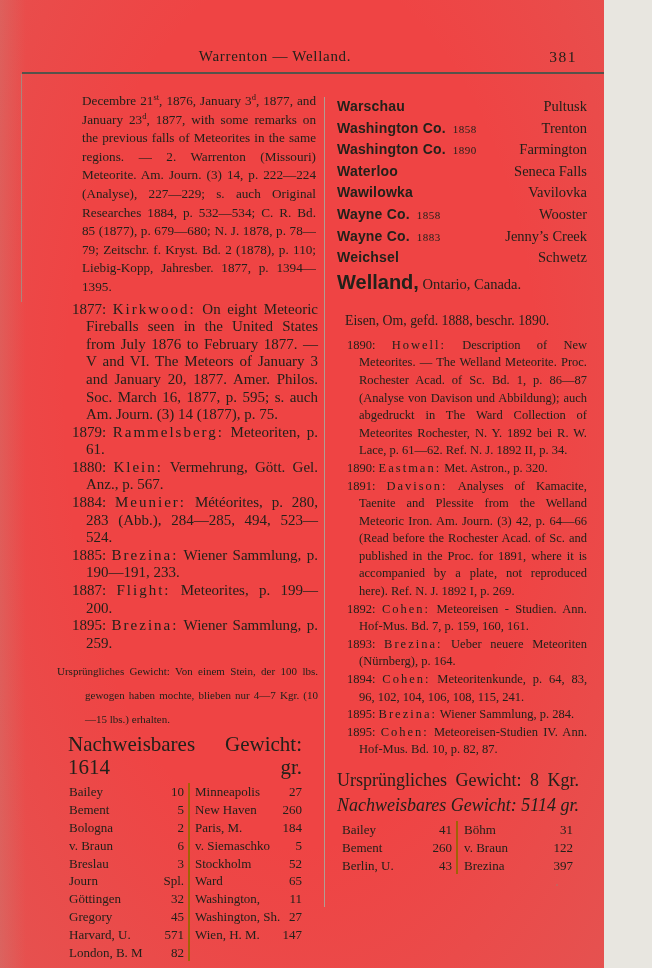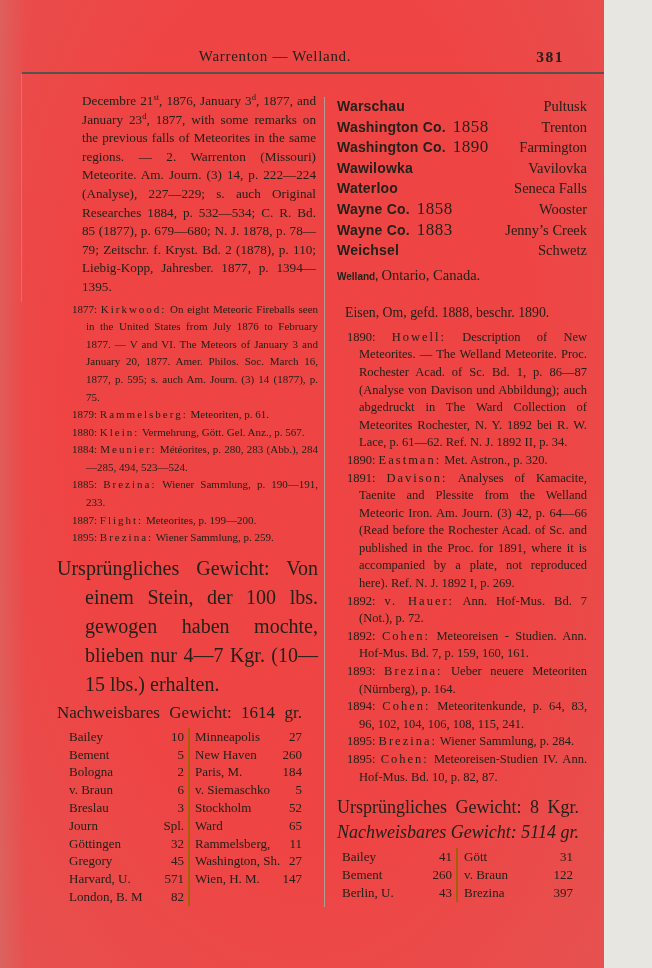--- a/index.html
+++ b/index.html
@@ -13,64 +13,64 @@
   .page::before{
     content:""; position:absolute; inset:0; pointer-events:none;
     background:
       linear-gradient(90deg, rgba(176,171,158,0.20) 0px, rgba(176,171,158,0) 26px),
       radial-gradient(ellipse at 50% 42%, rgba(255,255,255,0) 55%, rgba(170,165,152,0.14) 100%);
   }
 
   
   .running-title{ position:absolute; top:48px; left:148px; width:254px; text-align:center;
     font-size:15px; letter-spacing:0.7px; }
-  .page-number{ position:absolute; top:48px; right:40px; font-size:15.5px; letter-spacing:1.5px;font-weight:bold; }
+  .page-number{ position:absolute; top:48px; right:27px; font-size:15.5px; letter-spacing:1.5px; }
   .header-rule{ position:absolute; top:72px; left:22px; width:611px; height:1.6px; background:#57524a; }
   .edge-line{ position:absolute; left:21px; top:74px; width:1px; height:228px; background:#9b978c; opacity:.75; }
   .col-divider{ position:absolute; left:324px; top:97px; width:1px; height:810px; background:#aaa69b; opacity:.9; }
 
   .speck{ position:absolute; border-radius:50%; background:#8c887d; opacity:.45; }
   .speck.s1{ left:612px; top:126px; width:3px; height:3px; }
   .speck.s2{ left:556px; top:884px; width:2px; height:2px; }
 
   
   .col{ position:absolute; }
   .col-left{ left:57px; top:92px; width:261px; }
   .col-right{ left:337px; top:96px; width:250px; }
 
   
   .cont-para{ margin:0 2px 0 25px; font-size:13.2px; line-height:18.6px; text-align:justify;font-family:Liberation Serif, serif; }
   sup{ font-size:8.5px; line-height:0; vertical-align:super; }
 
   .bib{ margin-top:4px; }
   .bib-entry{ margin:0 0 0 15px; padding-left:14px; text-indent:-14px;
-    font-size:11px; line-height:17.6px; text-align:justify; }
+    font-size:15px; line-height:17.6px; text-align:justify; }
   .bib-author{ letter-spacing:2px; }
 
   .weight-para{ margin:7px 0 0 0; padding-left:28px; text-indent:-28px;
-    font-size:20px; line-height:29px; text-align:justify; }
-  .weight-line{ margin:2px 16px 0 0; font-size:17px; line-height:23px;
+    font-size:11px; line-height:24px; text-align:justify; }
+  .weight-line{ margin:2px 16px 0 11px; font-size:21px; line-height:23px;
     text-align:justify; text-align-last:justify; }
 
   .wtable{ margin:4px 16px 0 12px; }
   .wrow{ display:flex; font-size:13px; line-height:17.8px; white-space:nowrap; }
   .wcell{ display:flex; justify-content:space-between; align-items:baseline; }
   .wcell.c1{ width:115px; padding-right:4px; border-right:2px solid #a16207; }
   .wcell.c2{ flex:1; padding-left:5px; }
 
   
   .index-row{ display:flex; justify-content:space-between; align-items:baseline; line-height:20.6px; }
   .index-name{ font-family:"Liberation Sans", sans-serif; font-weight:700; font-size:14px;
     letter-spacing:0.2px; white-space:nowrap; }
-  .index-year{ font-family:"Liberation Serif", serif; font-weight:400; font-size:17px; margin-left:7px; letter-spacing:0.5px;text-align:center; }
+  .index-year{ font-family:"Liberation Serif", serif; font-weight:400; font-size:11px; margin-left:7px; letter-spacing:0.5px;text-align:center; }
   .index-year:empty{ margin:0; }
   .index-ref{ font-size:14.5px; }
 
   .entry-heading{ margin-top:3px; line-height:21px; }
-  .entry-heading .nm{ font-family:"Liberation Sans", sans-serif; font-weight:700; font-size:10px; }
+  .entry-heading .nm{ font-family:"Liberation Sans", sans-serif; font-weight:700; font-size:20px; }
   .entry-heading .loc{ font-size:14.5px; }
   .entry-sub{ margin:2px 0 0 8px; font-size:13.8px; line-height:20px; }
 
   .col-right .bib{ margin-top:6px; }
   .col-right .bib-entry{ margin:0 0 0 10px; padding-left:12px; text-indent:-12px;
     font-size:12.5px; line-height:17.6px; }
   .col-right .weight-line{ margin:10px 8px 0 0; font-size:18px; line-height:23px; }
   .col-right .weight-line + .weight-line{ margin-top:2px;font-style:italic; }
   .col-right .wtable{ margin:4px 14px 0 5px; }
   .col-right .wcell.c1{ width:110px; }
@@ -179,21 +179,21 @@
             <span class="wv">65</span>
           </span>
   </div>
 
   <div class="wrow">
     <span class="wcell c1">
             <span class="wn">Göttingen</span>
             <span class="wv">32</span>
           </span>
     <span class="wcell c2">
-            <span class="wn">Rammelsberg,</span>
+            <span class="wn">Washington,</span>
             <span class="wv">11</span>
           </span>
   </div>
 
   <div class="wrow">
     <span class="wcell c1">
             <span class="wn">Gregory</span>
             <span class="wv">45</span>
           </span>
     <span class="wcell c2">
@@ -237,30 +237,30 @@
     <span class="index-name"><span class="inm">Washington Co.</span><span class="index-year">1858</span></span>
     <span class="index-ref">Trenton</span>
   </div>
 
   <div class="index-row">
     <span class="index-name"><span class="inm">Washington Co.</span><span class="index-year">1890</span></span>
     <span class="index-ref">Farmington</span>
   </div>
 
   <div class="index-row">
+    <span class="index-name"><span class="inm">Waterloo</span><span class="index-year"></span></span>
+    <span class="index-ref">Seneca Falls</span>
+  </div>
+
+  <div class="index-row">
     <span class="index-name"><span class="inm">Wawilowka</span><span class="index-year"></span></span>
     <span class="index-ref">Vavilovka</span>
   </div>
 
   <div class="index-row">
-    <span class="index-name"><span class="inm">Waterloo</span><span class="index-year"></span></span>
-    <span class="index-ref">Seneca Falls</span>
-  </div>
-
-  <div class="index-row">
     <span class="index-name"><span class="inm">Wayne Co.</span><span class="index-year">1858</span></span>
     <span class="index-ref">Wooster</span>
   </div>
 
   <div class="index-row">
     <span class="index-name"><span class="inm">Wayne Co.</span><span class="index-year">1883</span></span>
     <span class="index-ref">Jenny’s Creek</span>
   </div>
 
   <div class="index-row">
@@ -272,21 +272,20 @@
     <p class="entry-heading"><span class="nm">Welland,</span><span class="loc"> Ontario, Canada.</span></p>
     <p class="entry-sub">Eisen, Om, gefd. 1888, beschr. 1890.</p>
 
     <div class="bib">
   <p class="bib-entry"><span class="bib-year">1890:</span> <span class="bib-author">Howell:</span> <span class="bib-text">Description of New Meteorites. — The Welland Meteorite. Proc. Rochester Acad. of Sc. Bd. 1, p. 86—87 (Analyse von Davison und Abbildung); auch abgedruckt in The Ward Collection of Meteorites Rochester, N. Y. 1892 bei R. W. Lace, p. 61—62. Ref. N. J. 1892 II, p. 34.</span></p>
 
   <p class="bib-entry"><span class="bib-year">1890:</span> <span class="bib-author">Eastman:</span> <span class="bib-text">Met. Astron., p. 320.</span></p>
 
   <p class="bib-entry"><span class="bib-year">1891:</span> <span class="bib-author">Davison:</span> <span class="bib-text">Analyses of Kamacite, Taenite and Plessite from the Welland Meteoric Iron. Am. Journ. (3) 42, p. 64—66 (Read before the Rochester Acad. of Sc. and published in the Proc. for 1891, where it is accompanied by a plate, not reproduced here). Ref. N. J. 1892 I, p. 269.</span></p>
 
-  <p class="bib-entry"><span class="bib-year">1892:</span> <span class="bib-author">v. Hauer:</span> <span class="bib-text">Ann. Hof-Mus. Bd. 7 (Not.), p. 72.</span></p>
 
   <p class="bib-entry"><span class="bib-year">1892:</span> <span class="bib-author">Cohen:</span> <span class="bib-text">Meteoreisen - Studien. Ann. Hof-Mus. Bd. 7, p. 159, 160, 161.</span></p>
 
   <p class="bib-entry"><span class="bib-year">1893:</span> <span class="bib-author">Brezina:</span> <span class="bib-text">Ueber neuere Meteoriten (Nürnberg), p. 164.</span></p>
 
   <p class="bib-entry"><span class="bib-year">1894:</span> <span class="bib-author">Cohen:</span> <span class="bib-text">Meteoritenkunde, p. 64, 83, 96, 102, 104, 106, 108, 115, 241.</span></p>
 
   <p class="bib-entry"><span class="bib-year">1895:</span> <span class="bib-author">Brezina:</span> <span class="bib-text">Wiener Sammlung, p. 284.</span></p>
 
   <p class="bib-entry"><span class="bib-year">1895:</span> <span class="bib-author">Cohen:</span> <span class="bib-text">Meteoreisen-Studien IV. Ann. Hof-Mus. Bd. 10, p. 82, 87.</span></p>
@@ -295,21 +294,21 @@
     <p class="weight-line">Ursprüngliches Gewicht: 8 Kgr.</p>
     <p class="weight-line">Nachweisbares Gewicht: 5114 gr.</p>
 
     <div class="wtable">
   <div class="wrow">
     <span class="wcell c1">
             <span class="wn">Bailey</span>
             <span class="wv">41</span>
           </span>
     <span class="wcell c2">
-            <span class="wn">Gött</span>
+            <span class="wn">Böhm</span>
             <span class="wv">31</span>
           </span>
   </div>
 
   <div class="wrow">
     <span class="wcell c1">
             <span class="wn">Bement</span>
             <span class="wv">260</span>
           </span>
     <span class="wcell c2">

